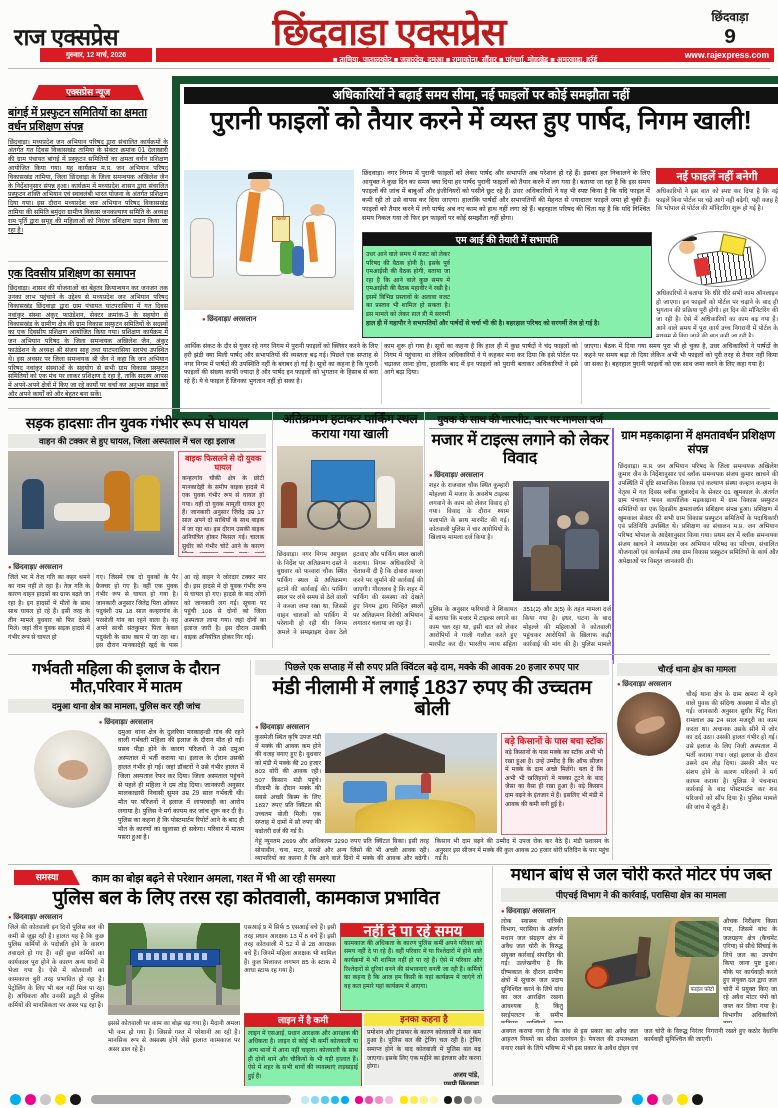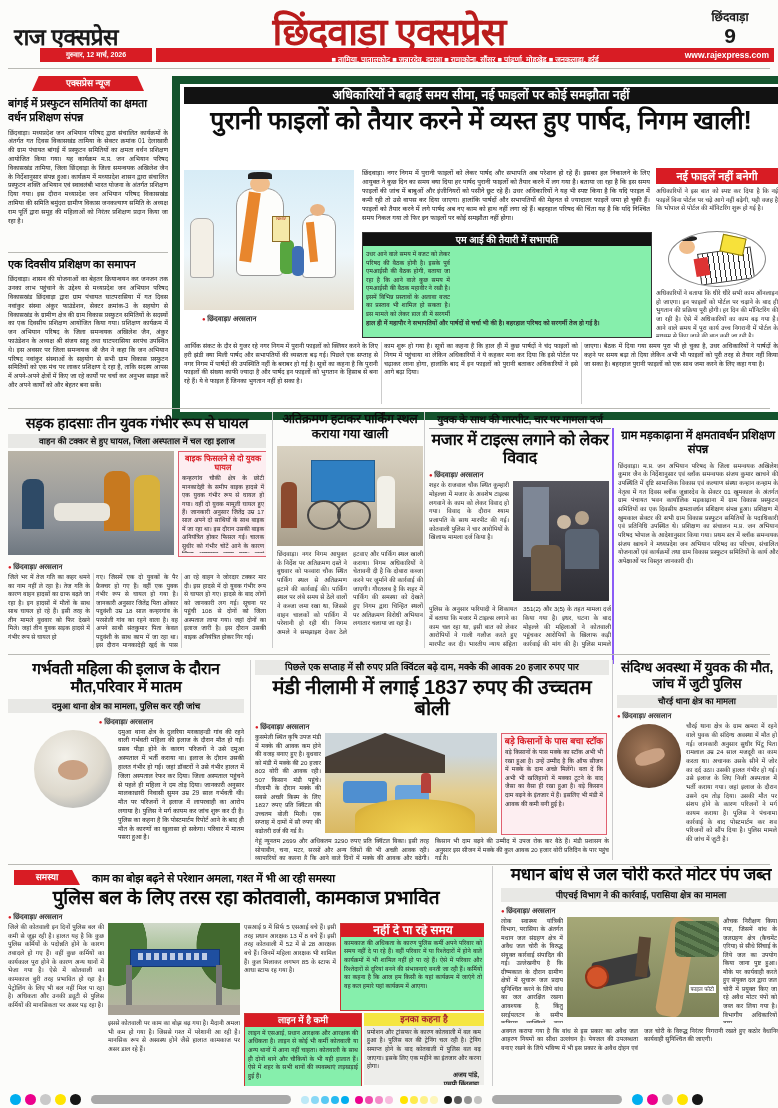--- a/index.html
+++ b/index.html
@@ -34,26 +34,26 @@
   <div class="abs" style="left:14px;top:20px;width:160px;">
     <div style="font-size:23px;font-weight:bold;letter-spacing:-0.5px;">राज एक्सप्रेस</div>
   </div>
   <div class="abs redhead" style="left:40px;top:48px;width:112px;height:14px;font-size:7px;line-height:14px;">गुरुवार, 12 मार्च, 2026</div>
   <div class="abs center" style="left:189px;top:4px;width:400px;font-size:38px;font-weight:bold;letter-spacing:-1px;color:#b91c1c;">छिंदवाड़ा एक्सप्रेस</div>
   <div class="abs center" style="left:690px;top:8px;width:80px;">
     <div style="font-size:12px;font-weight:bold;">छिंदवाड़ा</div>
     <div style="font-size:21px;font-weight:bold;line-height:1;">9</div>
   </div>
   <div class="abs redhead" style="left:156px;top:48px;width:618px;height:14px;">
-    <span style="font-size:7.5px;line-height:14px;display:inline-block;">■ तामिया, पातालकोट ■ जुन्नारदेव, दमुआ ■ रामाकोना, सौंसर ■ पांढुर्णा, मोहखेड़ ■ जनकलाड़ा, हर्रई</span>
+    <span style="font-size:7.5px;line-height:14px;display:inline-block;">■ तामिया, पातालकोट ■ जुन्नारदेव, दमुआ ■ रामाकोना, सौंसर ■ पांढुर्णा, मोहखेड़ ■ अमरवाड़ा, हर्रई</span>
     <span class="abs" style="right:5px;top:0;font-size:8.5px;line-height:14px;font-weight:bold;">www.rajexpress.com</span>
   </div>
   <div class="rule" style="left:8px;top:68px;width:762px;"></div>
 
-  <div class="abs" style="left:8px;top:76px;width:160px;height:328px;overflow:hidden;">
+  <div class="abs" style="left:8px;top:85px;width:160px;height:328px;overflow:hidden;text-decoration:underline;">
     <div class="redhead" style="width:112px;margin:0 auto;height:15px;font-size:9px;line-height:15px;clip-path:polygon(6% 0,94% 0,100% 100%,0 100%);">एक्सप्रेस न्यूज</div>
     <div class="hl" style="font-size:11px;line-height:1.25;margin-top:6px;">बांगई में प्रस्फुटन समितियों का क्षमता वर्धन प्रशिक्षण संपन्न</div>
     <div class="body" style="margin-top:4px;height:118px;">छिंदवाड़ा। मध्यप्रदेश जन अभियान परिषद द्वारा संचालित कार्यक्रमों के अंतर्गत गत दिवस विकासखंड तामिया के सेक्टर क्रमांक 01 देलाखारी की ग्राम पंचायत बांगई में प्रस्फुटन समितियों का क्षमता वर्धन प्रशिक्षण आयोजित किया गया। यह कार्यक्रम म.प्र. जन अभियान परिषद विकासखंड तामिया, जिला छिंदवाड़ा के जिला समन्वयक अखिलेश जैन के निर्देशानुसार संपन्न हुआ। कार्यक्रम में मध्यप्रदेश शासन द्वारा संचालित प्रस्फुटन शक्ति अभियान एवं स्वावलंबी भारत योजना के अंतर्गत प्रशिक्षण दिया गया। इस दौरान मध्यप्रदेश जन अभियान परिषद विकासखंड तामिया की समिति बमुंदरा ग्रामीण विकास जनकल्याण समिति के अध्यक्ष राम पूर्ति द्वारा समूह की महिलाओं को निरंतर प्रशिक्षण प्रदान किया जा रहा है।</div>
     <div class="rule" style="position:static;width:100%;margin:5px 0;"></div>
     <div class="hl" style="font-size:11px;line-height:1.25;">एक दिवसीय प्रशिक्षण का समापन</div>
     <div class="body" style="margin-top:4px;height:142px;">छिंदवाड़ा। शासन की योजनाओं का बेहतर क्रियान्वयन कर जनजन तक उनका लाभ पहुंचाने के उद्देश्य से मध्यप्रदेश जन अभियान परिषद विकासखंड छिंदवाड़ा द्वारा ग्राम पंचायत घाटपरासिया में गत दिवस नवांकुर संस्था अंकुर फाउंडेशन, सेक्टर क्रमांक-3 के सहयोग से विकासखंड के ग्रामीण क्षेत्र की ग्राम विकास प्रस्फुटन समितियों के सदस्यों का एक दिवसीय प्रशिक्षण आयोजित किया गया। प्रशिक्षण कार्यक्रम में जन अभियान परिषद के जिला समन्वयक अखिलेश जैन, अंकुर फाउंडेशन के अध्यक्ष श्री संजय साहू तथा घाटपरासिया सरपंच उपस्थित थे। इस अवसर पर जिला समन्वयक श्री जैन ने कहा कि जन अभियान परिषद नवांकुर संस्थाओं के सहयोग से सभी ग्राम विकास प्रस्फुटन समितियों को एक मंच पर लाकर प्रशिक्षण दे रहा है, ताकि सदस्य आपस में अपने-अपने क्षेत्रों में किए जा रहे कार्यों पर चर्चा कर अनुभव साझा करें और अपने कार्यों को और बेहतर बना सकें।</div>
   </div>
 
   <div class="abs" style="left:172px;top:76px;width:602px;height:328px;border:8px solid #14532d;background:#fff;overflow:hidden;">
     <div class="blackhead" style="margin:3px 4px 0;height:17px;font-size:12.5px;line-height:17px;">अधिकारियों ने बढ़ाई समय सीमा, नई फाइलों पर कोई समझौता नहीं</div>
@@ -194,21 +194,20 @@
       </div>
       <div class="pinkbox" style="position:absolute;left:246px;top:0;width:104px;height:100px;">
         <div class="ttl" style="font-size:9px;">बड़े किसानों के पास बचा स्टॉक</div>
         <div class="body" style="padding:1px 3px;font-size:6.1px;height:70px;">बड़े किसानों के पास मक्के का स्टॉक अभी भी रखा हुआ है। उन्हें उम्मीद है कि ऑफ सीजन में मक्के के दाम अच्छे मिलेंगे। बता दें कि अभी भी खलिहानों में मक्का टूटने के बाद जैसा का वैसा ही रखा हुआ है। बड़े किसान दाम बढ़ने के इंतजार में हैं। इसलिए भी मंडी में आवक की कमी बनी हुई है।</div>
       </div>
     </div>
     <div class="body cols2" style="margin-top:4px;height:40px;font-size:6.1px;">गेहूं न्यूनतम 2699 और अधिकतम 3290 रुपए प्रति क्विंटल बिका। इसी तरह सोयाबीन, चना, मटर, सरसों और अन्य जिंसों की भी अच्छी आवक रही। व्यापारियों का कहना है कि आने वाले दिनों में मक्के की आवक और बढ़ेगी। किसान भी दाम बढ़ने की उम्मीद में उपज रोक कर बैठे हैं। मंडी प्रशासन के अनुसार इस सीजन में मक्के की कुल आवक 20 हजार बोरी प्रतिदिन के पार पहुंच गई है।</div>
   </div>
 
   <div class="abs" style="left:612px;top:660px;width:160px;height:200px;overflow:hidden;border-left:1px solid #ccc;padding-left:4px;">
-    <div class="hl center" style="font-size:13.5px;line-height:1.2;">संदिग्ध अवस्था में युवक की मौत, जांच में जुटी पुलिस</div>
     <div class="graybar" style="height:13px;font-size:8.4px;line-height:13px;margin-top:3px;">चौरई थाना क्षेत्र का मामला</div>
     <div class="byline" style="margin:3px 0 2px;">छिंदवाड़ा/ अरसलान</div>
     <div style="float:left;width:64px;height:64px;border-radius:50%;margin:2px 5px 2px 0;background:radial-gradient(circle at 45% 40%,#a3795a 0%,#6f4f38 60%,#3a2a1e 100%);position:relative;overflow:hidden;">
       <div style="position:absolute;left:18px;top:26px;width:30px;height:14px;background:#caa183;border-radius:40%;transform:rotate(-18deg);"></div>
     </div>
     <div class="body" style="height:126px;font-size:6.2px;">चौरई थाना क्षेत्र के ग्राम खमरा में रहने वाले युवक की संदिग्ध अवस्था में मौत हो गई। जानकारी अनुसार सुधीर पिंटू पिता रामलाल उम्र 24 साल मजदूरी का काम करता था। अचानक उसके सीने में जोर का दर्द उठा। उसकी हालत गंभीर हो गई। उसे इलाज के लिए निजी अस्पताल में भर्ती कराया गया। जहां इलाज के दौरान उसने दम तोड़ दिया। उसकी मौत पर संशय होने के कारण परिजनों ने मर्ग कायम कराया है। पुलिस ने पंचनामा कार्रवाई के बाद पोस्टमार्टम कर शव परिजनों को सौंप दिया है। पुलिस मामले की जांच में जुटी है।</div>
   </div>
 
   <div class="rule" style="left:8px;top:864px;width:762px;"></div>
 
@@ -225,21 +224,21 @@
         <div class="abs" style="right:0;top:0;width:50px;height:74px;background:radial-gradient(ellipse at 90% 30%,#42692f 60%,transparent 61%);"></div>
         <div class="abs" style="left:22px;top:26px;width:88px;height:16px;background:#1f4fa0;border:1px solid #16366e;"></div>
         <div class="abs" style="left:30px;top:30px;width:72px;height:7px;background:repeating-linear-gradient(90deg,#e6ecf7 0 5px,#1f4fa0 5px 8px);opacity:.8;"></div>
         <div class="abs" style="left:18px;top:42px;width:6px;height:44px;background:#777;"></div>
         <div class="abs" style="left:108px;top:42px;width:6px;height:44px;background:#777;"></div>
         <div class="abs" style="left:0;top:82px;width:132px;height:10px;background:#a7a195;"></div>
       </div>
       <div class="body" style="position:absolute;left:100px;top:96px;width:132px;height:66px;font-size:6.2px;">इससे कोतवाली पर काम का बोझ बढ़ गया है। मैदानी अमला भी कम हो गया है। जिससे गश्त में परेशानी आ रही है। मानसिक रूप से अस्वस्थ होने जैसे हालात कामकाज पर असर डाल रहे हैं।</div>
       <div class="body" style="position:absolute;left:236px;top:0;width:92px;height:86px;font-size:6.2px;">एसआई 9 में सिर्फ 5 एसआई बचे हैं। इसी तरह प्रधान आरक्षक 13 में 8 बचे हैं। इसी तरह कोतवाली में 52 में से 28 आरक्षक बचे हैं। जिनमें महिला आरक्षक भी शामिल हैं। कुल मिलाकर लगभग 85 के स्टाफ में आधा स्टाफ रह गया है।</div>
       <div class="abs boxed" style="left:332px;top:0;width:144px;height:86px;border-color:#c33;">
-        <div class="redhead" style="height:13px;font-size:12px;line-height:13px;">नहीं दे पा रहे समय</div>
+        <div class="redhead" style="height:13px;font-size:15px;line-height:13px;">नहीं दे पा रहे समय</div>
         <div class="body" style="padding:2px 3px;font-size:6.1px;height:68px;">कामकाज की अधिकता के कारण पुलिस कर्मी अपने परिवार को समय नहीं दे पा रहे हैं। वहीं परिवार में या रिश्तेदारों में होने वाले कार्यक्रमों में भी शामिल नहीं हो पा रहे हैं। ऐसे में परिवार और रिश्तेदारों से दूरियां बनने की संभावनाएं बनती जा रही हैं। कर्मियों का कहना है कि आज हम किसी के यहां कार्यक्रम में जाएंगे तो वह कल हमारे यहां कार्यक्रम में आएगा।</div>
       </div>
       <div class="abs boxed" style="left:236px;top:90px;width:116px;height:72px;border-color:#c33;">
         <div class="redhead" style="height:13px;font-size:9px;line-height:13px;">लाइन में है कमी</div>
         <div class="body" style="padding:2px 3px;font-size:6.1px;height:54px;">लाइन में एसआई, प्रधान आरक्षक और आरक्षक की अधिकता है। लाइन से कोई भी कर्मी कोतवाली या अन्य थानों में आना नहीं चाहता। कोतवाली के साथ ही दोनों थाने और चौकियों के भी यही हालात हैं। ऐसे में शहर के सभी थानों की व्यवस्थाएं लड़खड़ाई हुई हैं।</div>
       </div>
       <div class="abs" style="left:356px;top:90px;width:120px;height:72px;background:#ededea;overflow:hidden;">
         <div class="center" style="height:13px;font-size:9px;line-height:13px;font-weight:bold;color:#a8232a;background:#f5e642;">इनका कहना है</div>
         <div class="body" style="padding:2px 3px;font-size:6.1px;height:40px;">प्रमोशन और ट्रांसफर के कारण कोतवाली में बल कम हुआ है। पुलिस बल की ट्रेनिंग चल रही है। ट्रेनिंग समाप्त होने के बाद कोतवाली में पुलिस बल बढ़ जाएगा। इसके लिए एक महीने का इंतजार और करना होगा।</div>
         <div style="text-align:right;padding-right:5px;font-size:6.5px;font-weight:bold;">अजय पांडे,</div>

